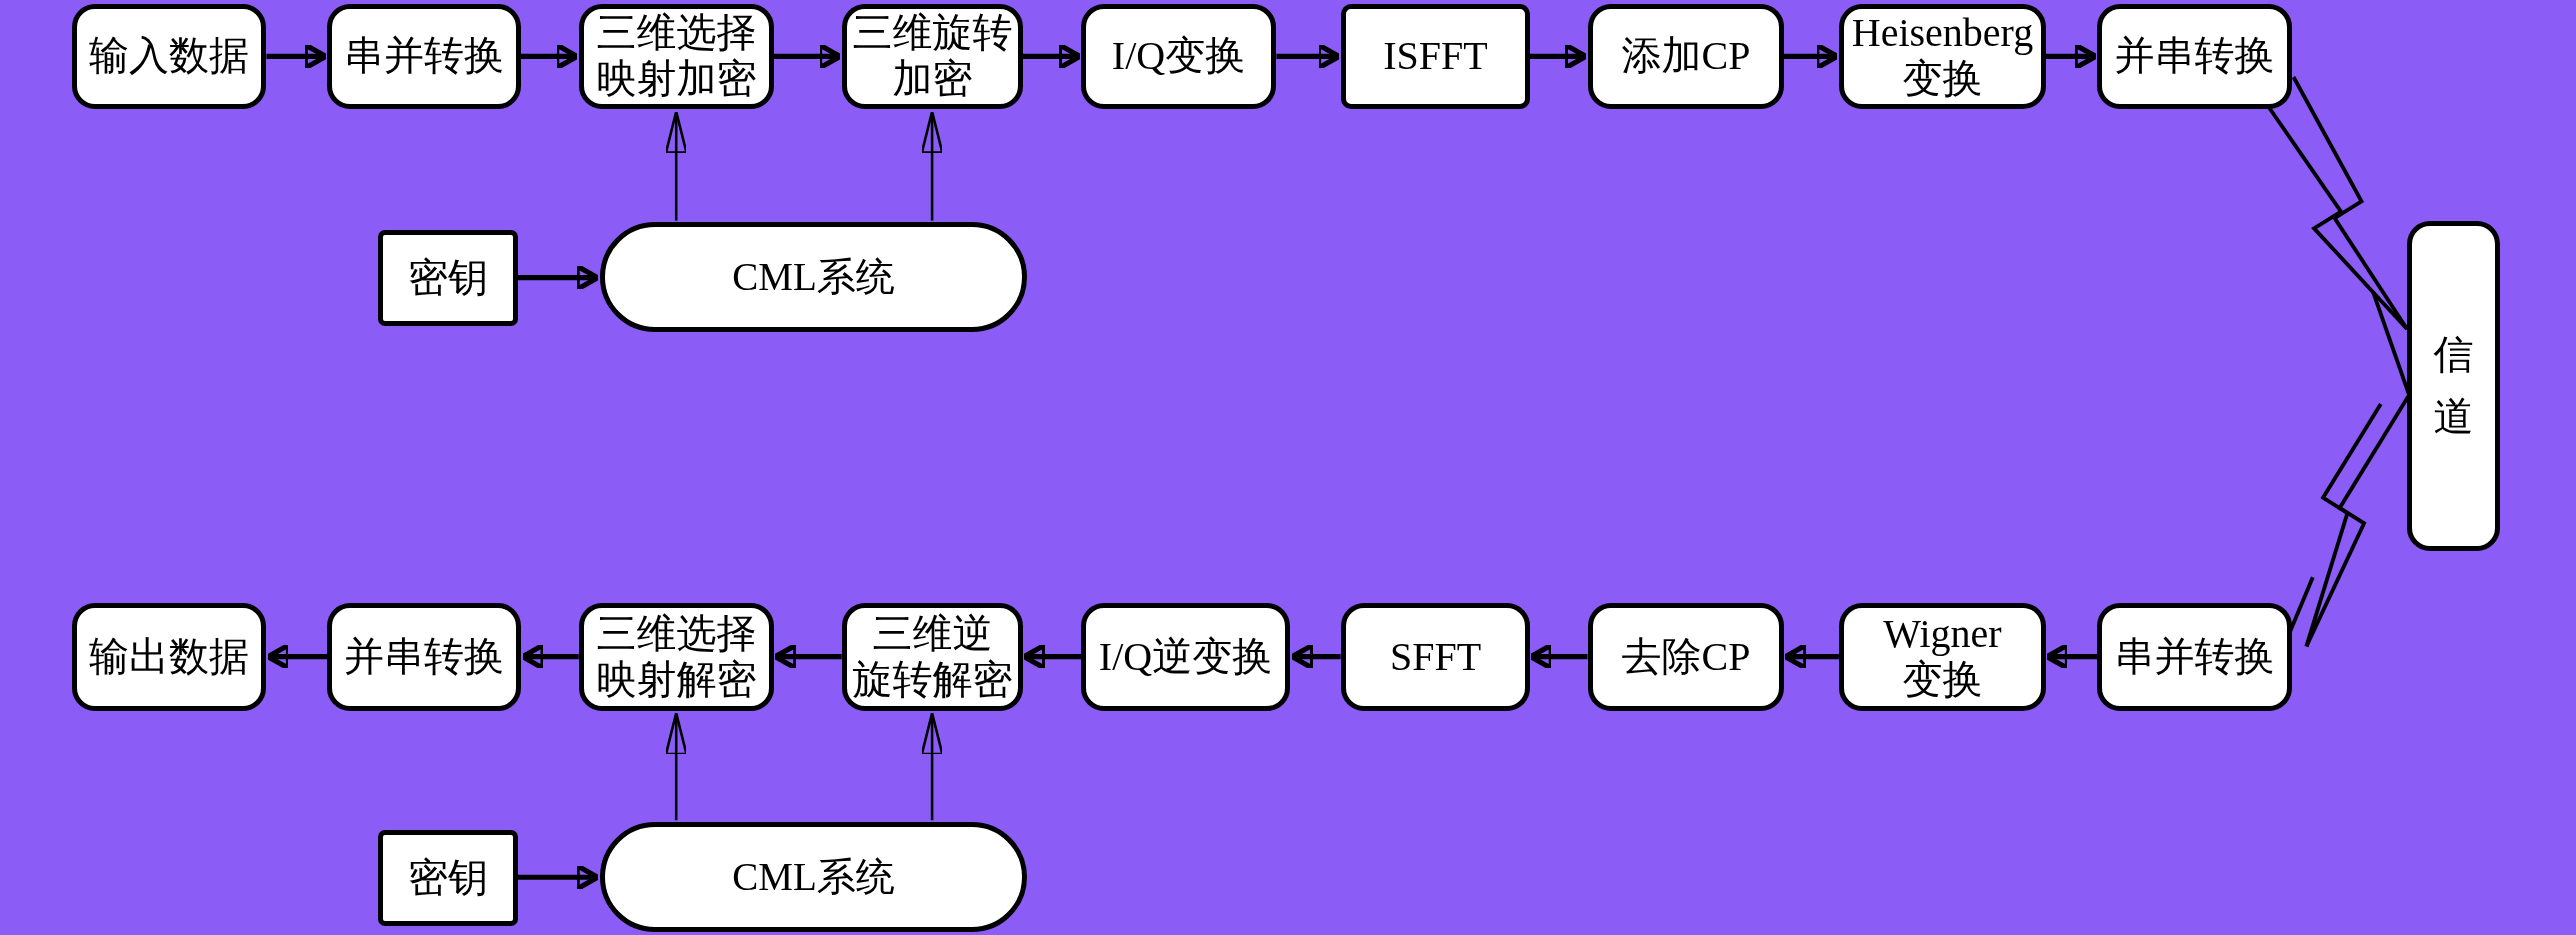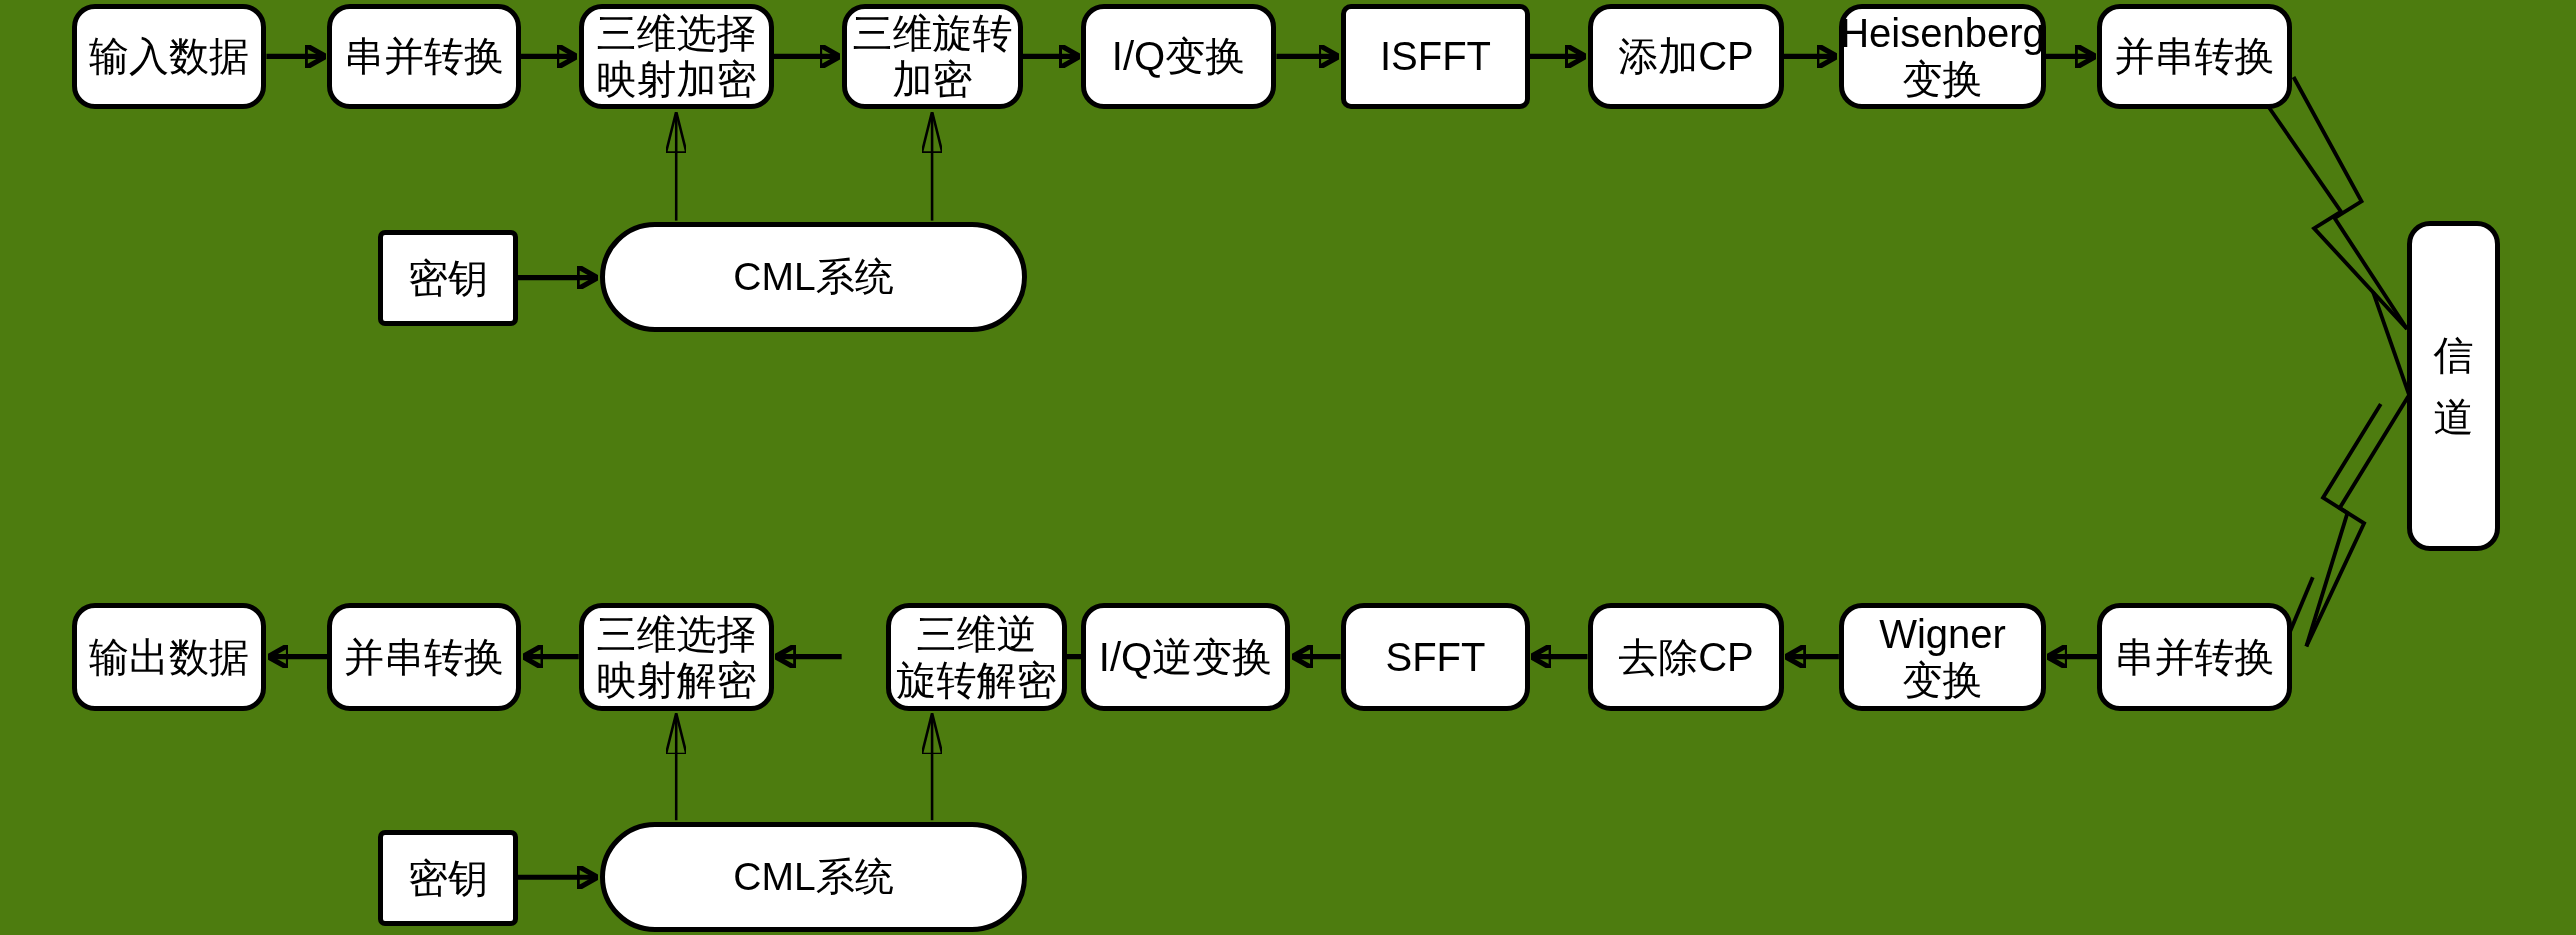--- a/index.html
+++ b/index.html
@@ -1,20 +1,20 @@
 <!DOCTYPE html>
 <html style="font-size:10.3px"><head>
 <meta charset="utf-8">
 <style>
   html,body{margin:0;padding:0;background:#ffffff;}
   #canvas{
     position:relative;
     width:2576px;height:935px;
-    background:#4d7c0f;
-    font-family:Liberation Sans, sans-serif;
+    background:#8b5cf6;
+    font-family:Liberation Serif, serif;
     color:#000;
   }
   #connectors{position:absolute;left:0;top:0;width:2576px;height:935px;}
   .blk{
     position:absolute;
     box-sizing:border-box;
     border:5.1px solid #000;
     border-radius:23px;
     background:#fff;
     display:flex;align-items:center;justify-content:center;
@@ -102,21 +102,21 @@
   <div class="blk keyblk" style="left:378px;top:230px;width:140px;height:96px;">密钥</div>
   <div class="blk cmlblk" style="left:600px;top:222px;width:427px;height:110px;">CML系统</div>
 
   <div class="blk channelblk" style="left:2407px;top:221px;width:93px;height:330px;">信
 道</div>
 
   <div class="blk rxrow" style="left:72px;width:194px;">输出数据</div>
   <div class="blk rxrow" style="left:327px;width:194px;">并串转换</div>
   <div class="blk rxrow" style="left:579px;width:195px;">三维选择
 映射解密</div>
-  <div class="blk rxrow" style="left:842px;width:181px;margin-left:44px;">三维逆
+  <div class="blk rxrow" style="left:842px;width:181px;">三维逆
 旋转解密</div>
   <div class="blk rxrow" style="left:1081px;width:209px;">I/Q逆变换</div>
   <div class="blk rxrow" style="left:1341px;width:189px;">SFFT</div>
   <div class="blk rxrow" style="left:1588px;width:196px;text-align:right;">去除CP</div>
   <div class="blk rxrow" style="left:1839px;width:207px;">Wigner
 变换</div>
   <div class="blk rxrow" style="left:2097px;width:195px;">串并转换</div>
 
   <div class="blk keyblk" style="left:378px;top:830px;width:140px;height:96px;">密钥</div>
   <div class="blk cmlblk" style="left:600px;top:822px;width:427px;height:110px;">CML系统</div>

